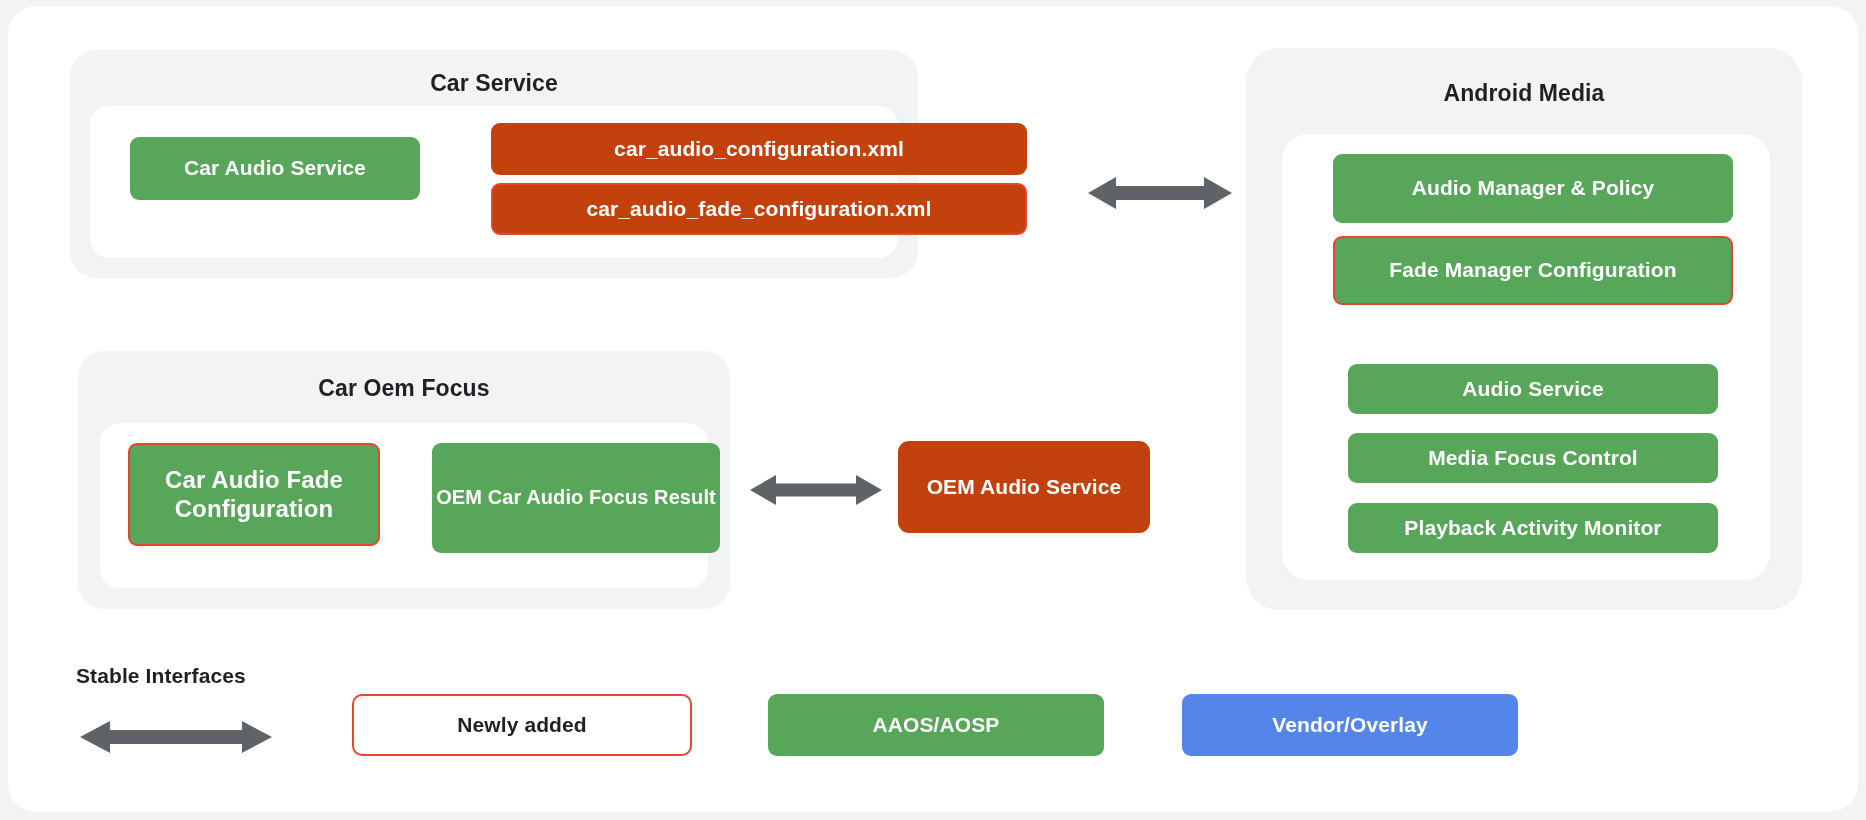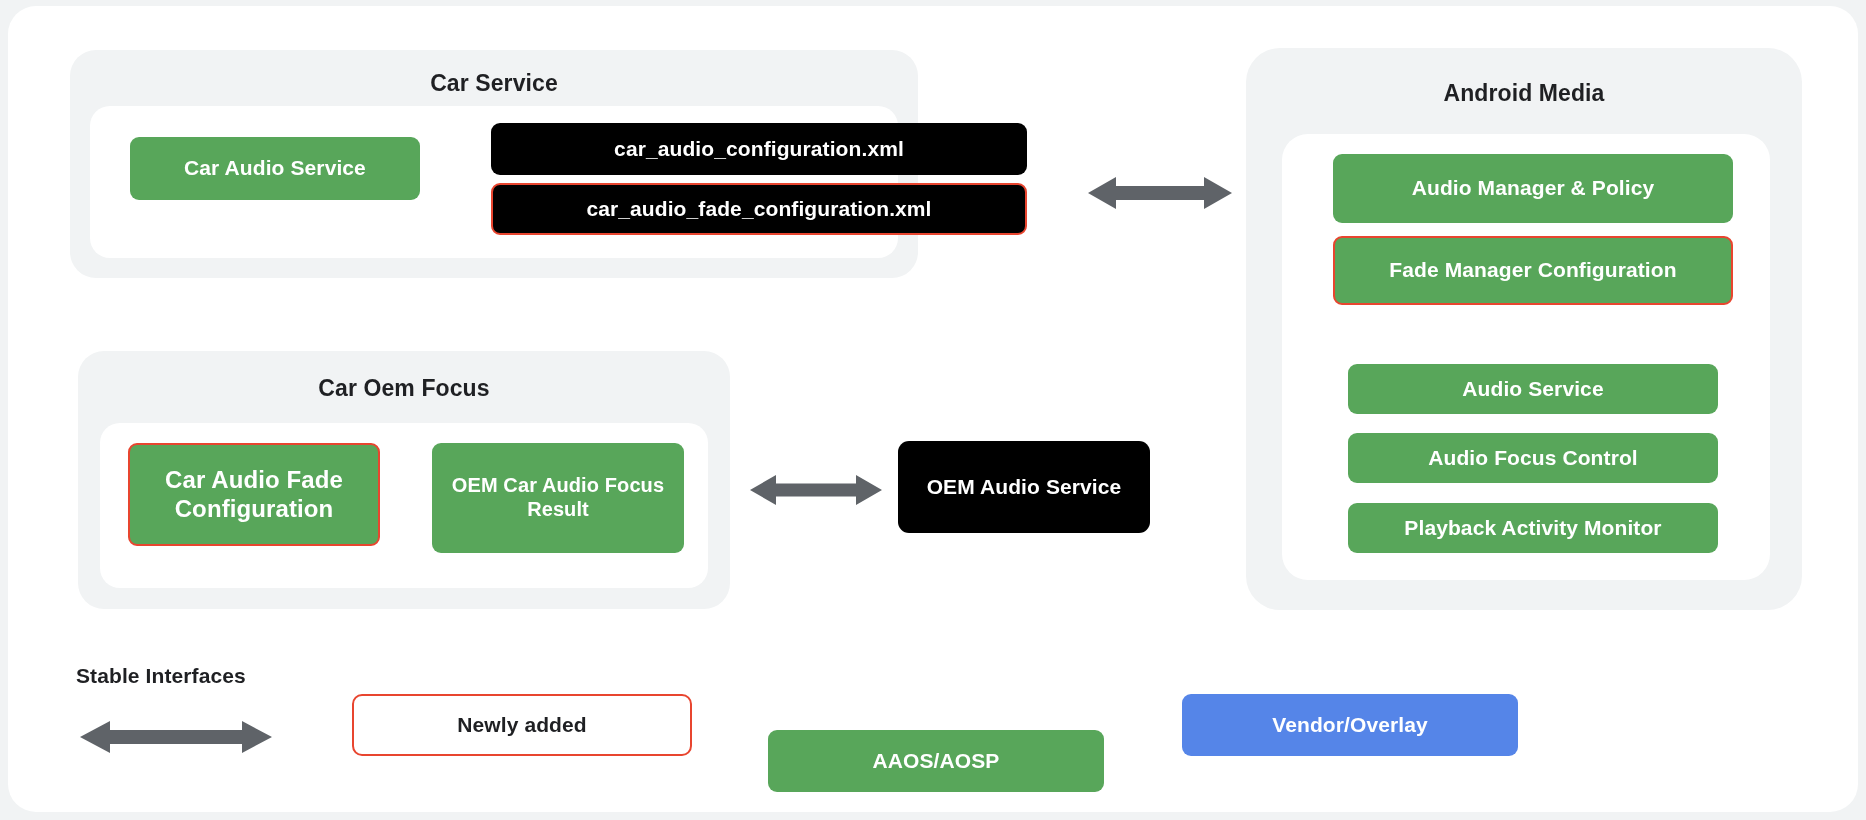--- a/index.html
+++ b/index.html
@@ -29,21 +29,21 @@
     align-items: center;
     justify-content: center;
     text-align: center;
     border-radius: 9px;
     color: #FFFFFF;
     font-weight: bold;
     line-height: 1.18;
     letter-spacing: .1px;
   }
   .green { background: #58A65A; }
-  .blue  { background: #000000; }
+  .blue  { background: #c2410c; }
   .newly { border: 2.5px solid #E8452F; }
 
   
   .panel {
     position: absolute;
     background: #F1F3F4;
     border-radius: 26px;
   }
   .panel-title {
     position: absolute;
@@ -68,21 +68,21 @@
   #box-car-audio-service      { left: 122px; top: 131px; width: 290px; height: 63px; font-size: 21px; }
   #box-car-audio-config       { left: 483px; top: 117px; width: 536px; height: 52px; font-size: 21px; }
   #box-car-audio-fade-config  { left: 483px; top: 177px; width: 536px; height: 52px; font-size: 21px; }
 
   
   #panel-car-oem-focus { left: 70px; top: 345px; width: 652px; height: 258px; }
   #panel-car-oem-focus .panel-title { top: 24px; }
   #cof-inner { left: 22px; top: 72px; width: 608px; height: 165px; }
 
   #box-car-audio-fade-cfg { left: 120px; top: 437px; width: 252px; height: 103px; font-size: 24px; }
-  #box-oem-focus-result   { left: 424px; top: 437px; width: 252px; height: 110px; font-size: 20px; }
+  #box-oem-focus-result   { left: 424px; top: 437px; width: 288px; height: 110px; font-size: 20px; }
 
   
   #box-oem-audio-service { left: 890px; top: 435px; width: 252px; height: 92px; font-size: 21px; border-radius: 11px; }
 
   
   #panel-android-media { left: 1238px; top: 42px; width: 556px; height: 562px; border-radius: 34px; }
   #panel-android-media .panel-title { top: 32px; }
   #am-inner { left: 36px; top: 86px; width: 488px; height: 446px; border-radius: 26px; }
 
   #box-audio-manager-policy { left: 1325px; top: 148px; width: 400px; height: 69px; font-size: 21px; }
@@ -119,21 +119,21 @@
     letter-spacing: .1px;
   }
   #legend-newly-added {
     left: 344px; top: 688px; width: 340px; height: 62px;
     background: #FFFFFF;
     color: #1F2023;
     border: 2.5px solid #E8452F;
     border-radius: 10px;
   }
   #legend-aaos-aosp {
-    left: 760px; top: 724px; width: 336px; height: 62px;
+    left: 760px; top: 688px; width: 336px; height: 62px;
     background: #58A65A; color: #FFFFFF;
   }
   #legend-vendor-overlay {
     left: 1174px; top: 688px; width: 336px; height: 62px;
     background: #5585E8; color: #FFFFFF;
   }
 </style>
 </head>
 <body>
 
@@ -165,21 +165,21 @@
     <div class="panel-title">Android Media</div>
     <div class="inner" id="am-inner"></div>
   </div>
 
   <div class="box green" id="box-audio-manager-policy">Audio Manager &amp; Policy</div>
 
   <div class="box green newly" id="box-fade-manager-config">Fade Manager Configuration</div>
 
   <div class="box green" id="box-audio-service">Audio Service</div>
 
-  <div class="box green" id="box-media-focus-control">Audio Focus Control</div>
+  <div class="box green" id="box-media-focus-control">Media Focus Control</div>
 
   <div class="box green" id="box-playback-activity">Playback Activity Monitor</div>
 
   <svg class="arrow" id="arrow-car-service-android" viewBox="0 0 148 42">
     <path d="M2 21 L30 5 L30 14 L118 14 L118 5 L146 21 L118 37 L118 28 L30 28 L30 37 Z" fill="#5F6368"></path>
   </svg>
 
   <svg class="arrow" id="arrow-oem-focus-service" viewBox="0 0 136 40">
     <path d="M2 20 L28 5 L28 13.5 L108 13.5 L108 5 L134 20 L108 35 L108 26.5 L28 26.5 L28 35 Z" fill="#5F6368"></path>
   </svg>

